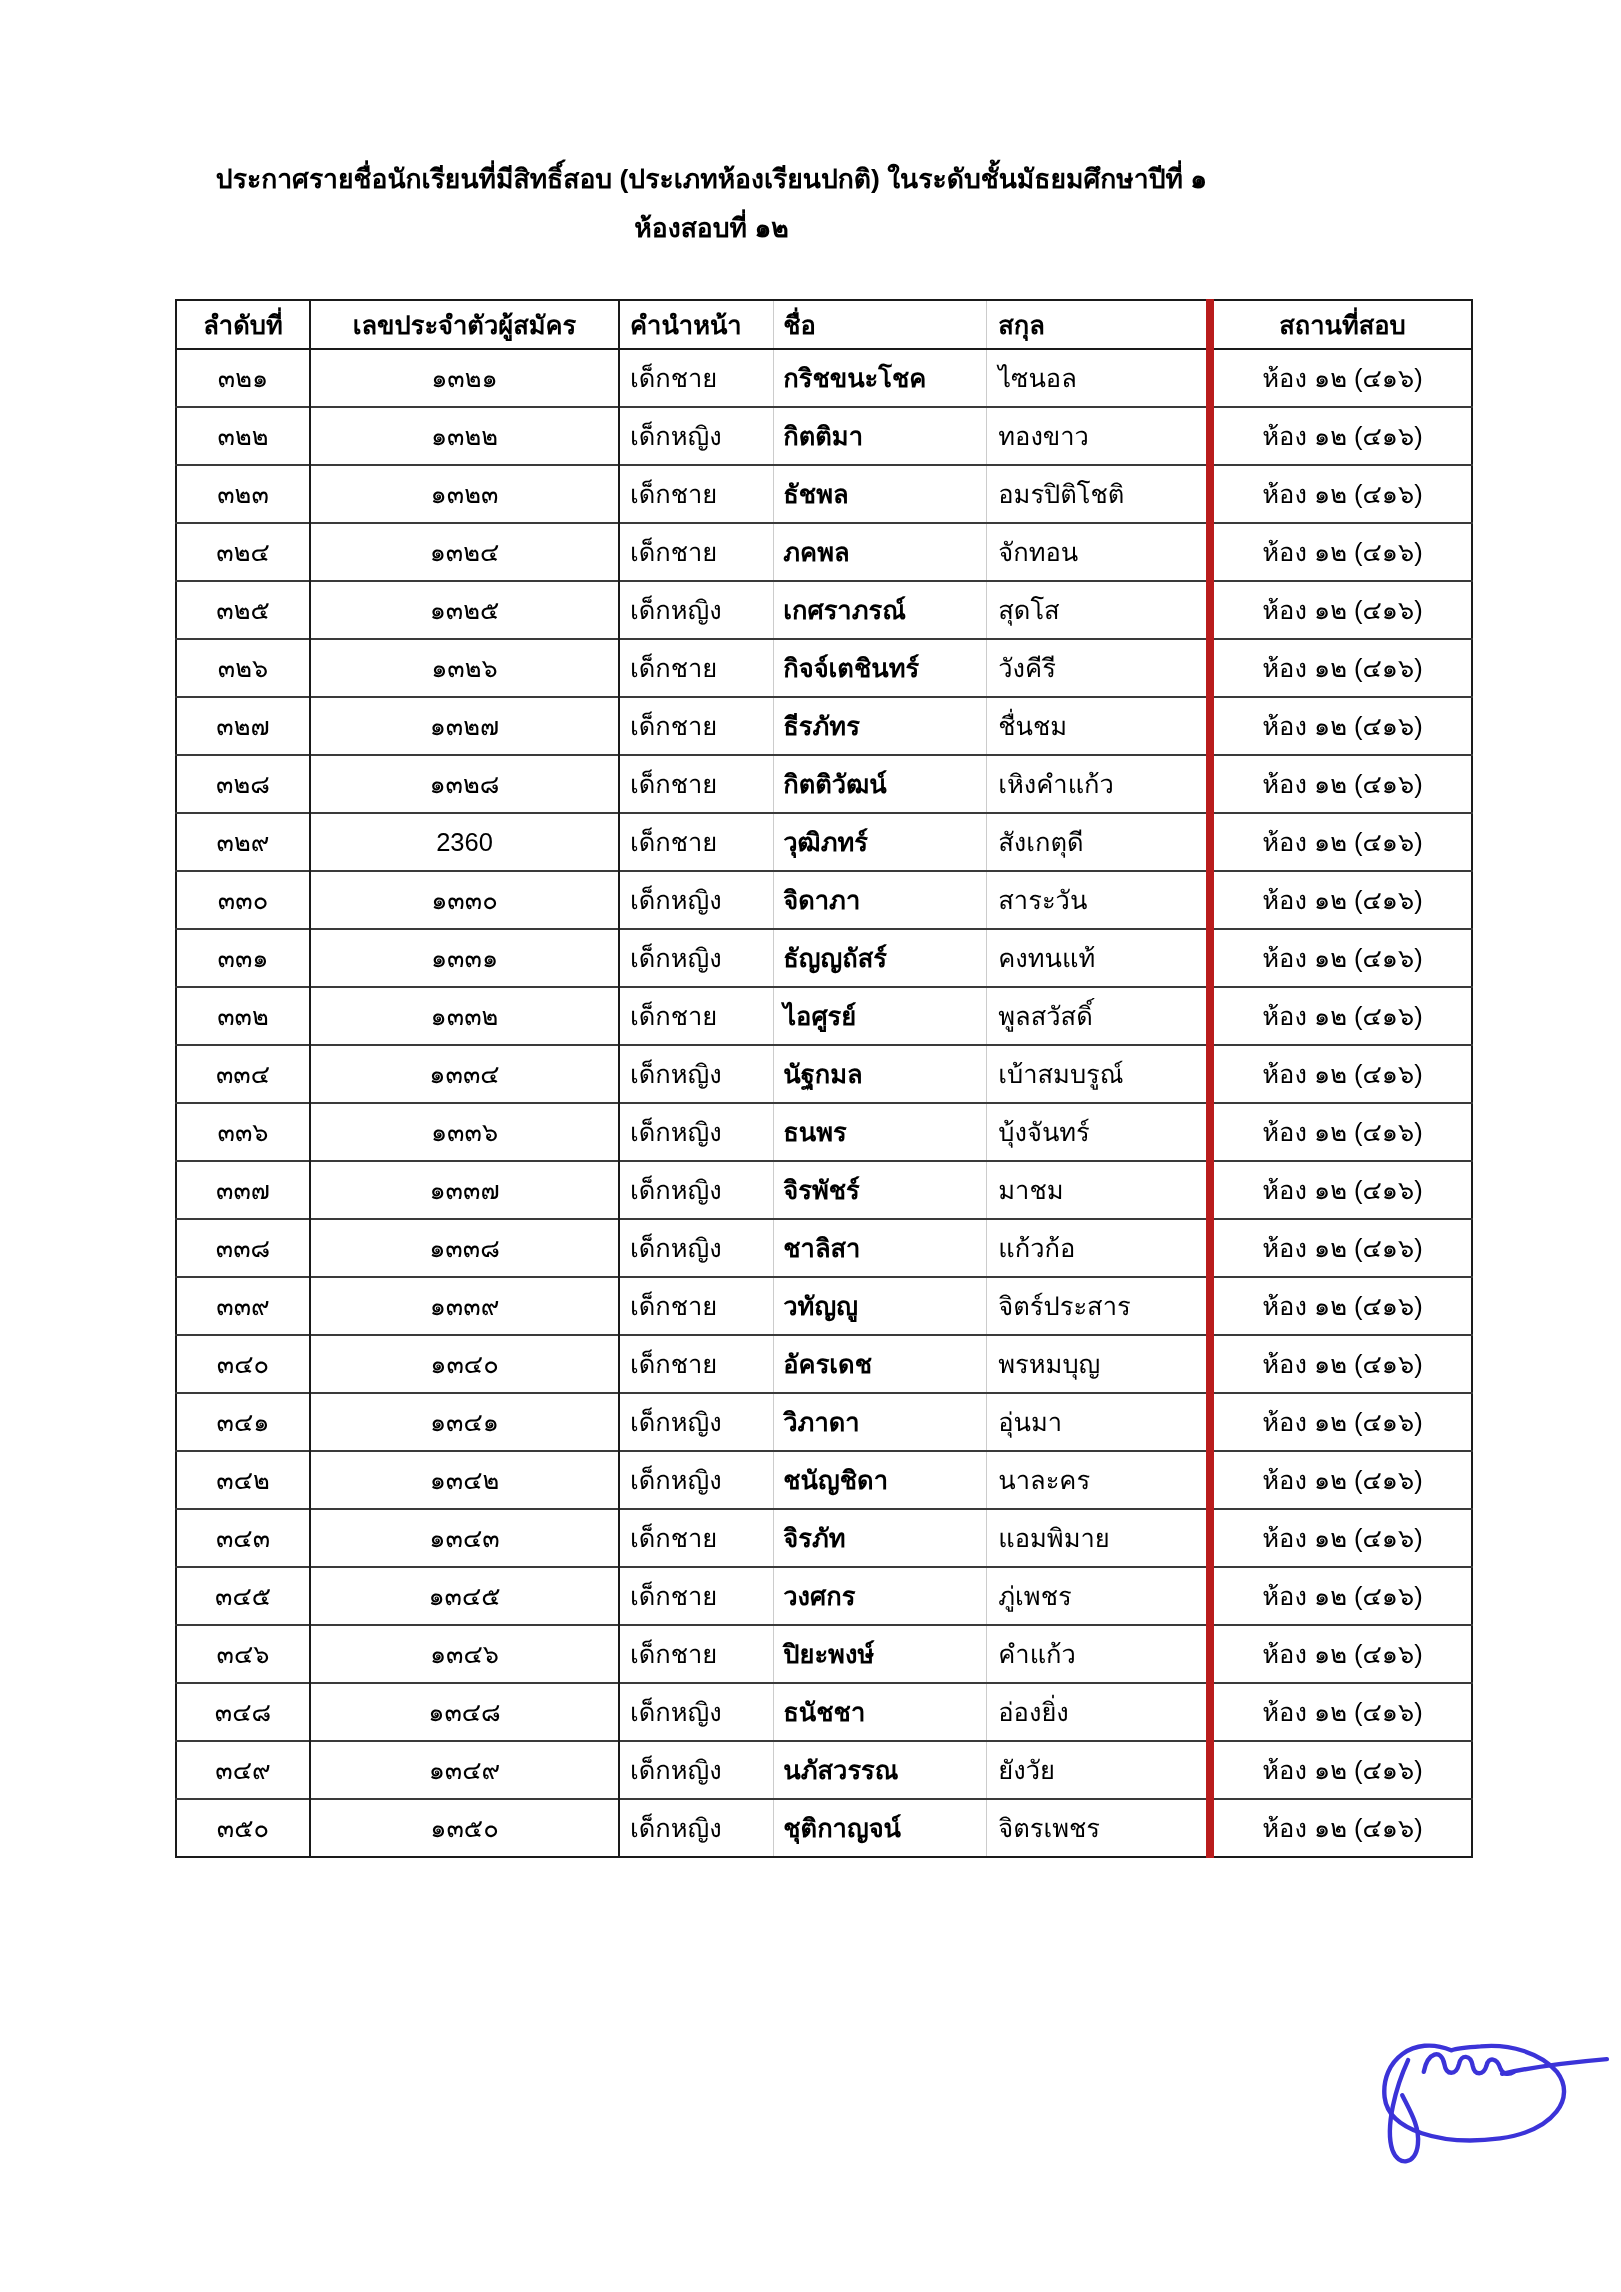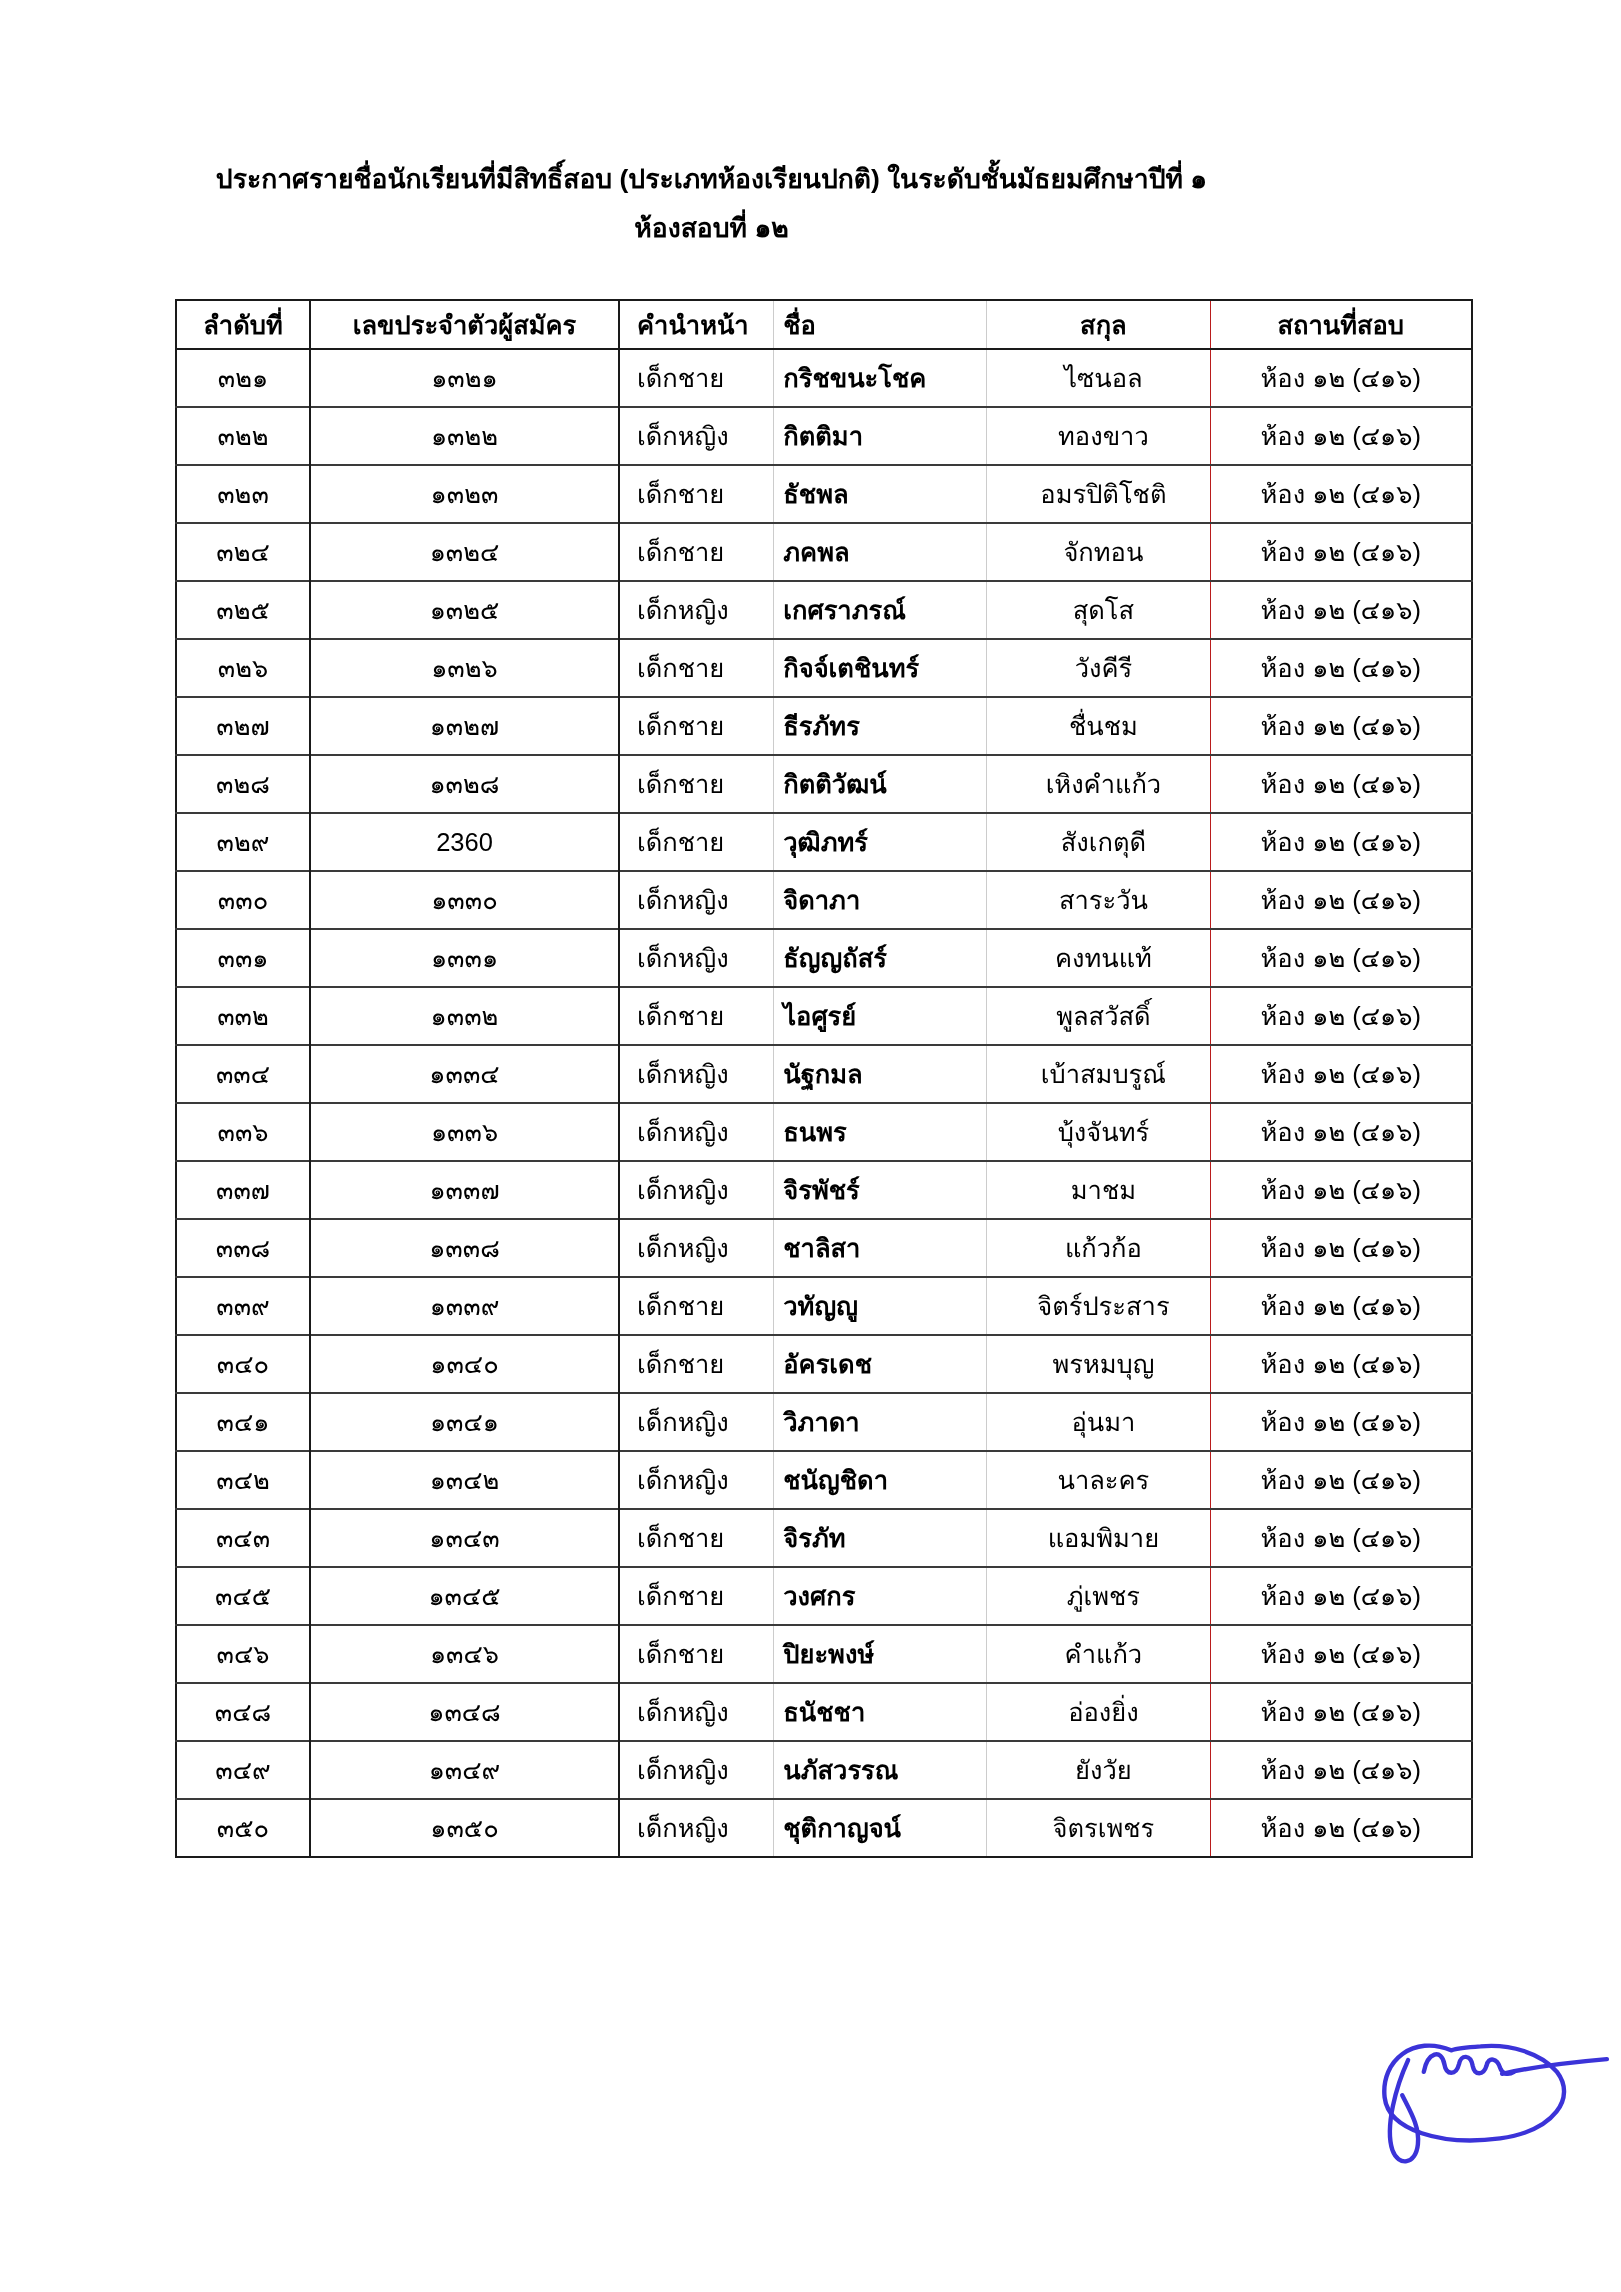--- a/index.html
+++ b/index.html
@@ -25,23 +25,23 @@
     background:#fff;
   }
   table.roster td {
     height:54px; font-size:25.5px; vertical-align:middle;
     border-top:2px solid #3a3a3a;
     white-space:nowrap; overflow:hidden;
   }
   
   .c0 { text-align:center; border-right:2px solid #1a1a1a;border-radius:20px; }
   .c1 { text-align:center; border-right:2px solid #1a1a1a; }
-  .c2 { text-align:left; padding-left:17px; border-right:1px solid #cccccc; }
+  .c2 { text-align:left; padding-left:10px; border-right:1px solid #cccccc; }
   .c3 { text-align:left; padding-left:9.8px; border-right:1px solid #cccccc;font-weight:bold; }
-  .c4 { text-align:center; padding-left:11.8px; border-right:1px solid #b91c1c; }
+  .c4 { text-align:left; padding-left:11.8px; border-right:8px solid #b91c1c; }
   .c5 { text-align:center; }
   th.c2, th.c3, th.c4 { font-weight:bold; }
   .signature {
     position:absolute; left:1355px; top:2017px; width:257px; height:188px;
     pointer-events:none;
   }
 </style>
 </head>
 <body>
 

